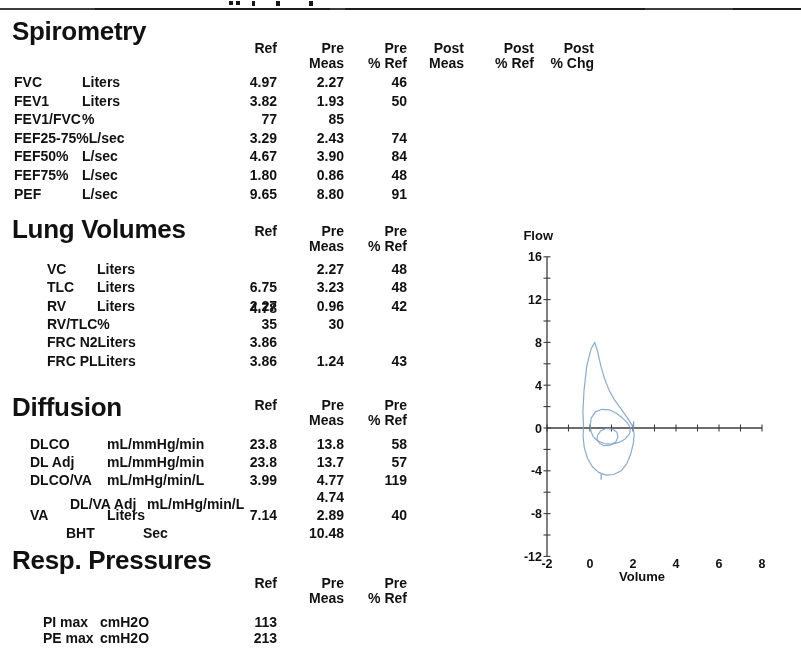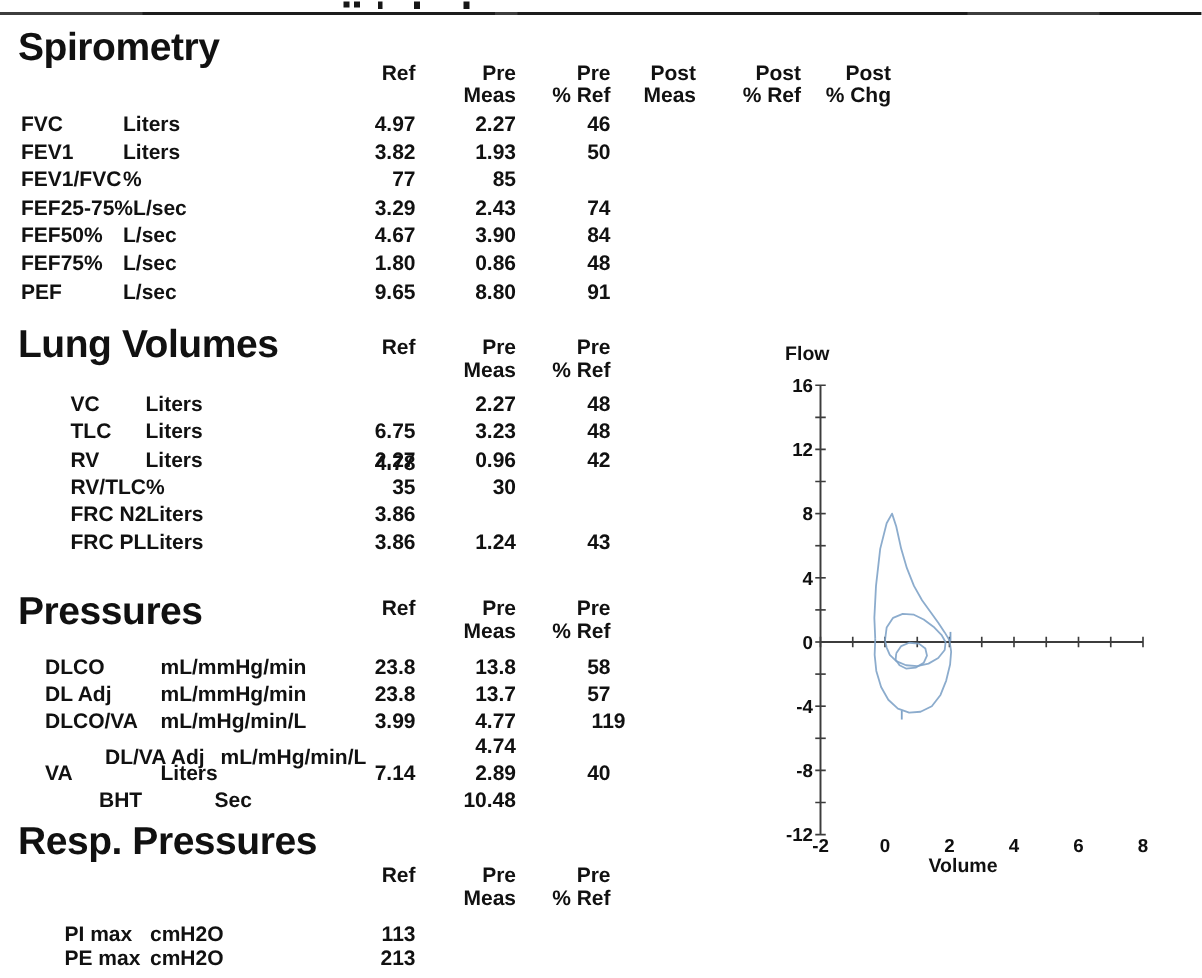--- a/index.html
+++ b/index.html
@@ -96,38 +96,38 @@
     <div class="abs cell num" style="left: 343px; top: 298.6px; width: 64px;">42</div>
     <div class="abs cell" style="left: 47px; top: 316.9px;"><span class="param" style="min-width: 50px;">RV/TLC</span><span>%</span></div>
     <div class="abs cell num" style="left: 213px; top: 316.9px; width: 64px;">35</div>
     <div class="abs cell num" style="left: 280px; top: 316.9px; width: 64px;">30</div>
     <div class="abs cell" style="left: 47px; top: 335.2px;"><span class="param" style="min-width: 50px;">FRC N2</span><span>Liters</span></div>
     <div class="abs cell num" style="left: 213px; top: 335.2px; width: 64px;">3.86</div>
     <div class="abs cell" style="left: 47px; top: 353.5px;"><span class="param" style="min-width: 50px;">FRC PL</span><span>Liters</span></div>
     <div class="abs cell num" style="left: 213px; top: 353.5px; width: 64px;">3.86</div>
     <div class="abs cell num" style="left: 280px; top: 353.5px; width: 64px;">1.24</div>
     <div class="abs cell num" style="left: 343px; top: 353.5px; width: 64px;">43</div>
-    <div class="abs section-title" style="left: 12px; top: 394px;">Pressures</div>
+    <div class="abs section-title" style="left: 12px; top: 394px;">Diffusion</div>
     <div class="abs cell num" style="left: 213px; top: 398px; width: 64px;">Ref</div>
     <div class="abs cell num" style="left: 280px; top: 398px; width: 64px;">Pre</div>
     <div class="abs cell num" style="left: 280px; top: 412.5px; width: 64px;">Meas</div>
     <div class="abs cell num" style="left: 343px; top: 398px; width: 64px;">Pre</div>
     <div class="abs cell num" style="left: 343px; top: 412.5px; width: 64px;">% Ref</div>
     <div class="abs cell" style="left: 30px; top: 437px;"><span class="param" style="min-width: 77px;">DLCO</span><span>mL/mmHg/min</span></div>
     <div class="abs cell num" style="left: 213px; top: 437px; width: 64px;">23.8</div>
     <div class="abs cell num" style="left: 280px; top: 437px; width: 64px;">13.8</div>
     <div class="abs cell num" style="left: 343px; top: 437px; width: 64px;">58</div>
     <div class="abs cell" style="left: 30px; top: 454.8px;"><span class="param" style="min-width: 77px;">DL Adj</span><span>mL/mmHg/min</span></div>
     <div class="abs cell num" style="left: 213px; top: 454.8px; width: 64px;">23.8</div>
     <div class="abs cell num" style="left: 280px; top: 454.8px; width: 64px;">13.7</div>
     <div class="abs cell num" style="left: 343px; top: 454.8px; width: 64px;">57</div>
     <div class="abs cell" style="left: 30px; top: 472.6px;"><span class="param" style="min-width: 77px;">DLCO/VA</span><span>mL/mHg/min/L</span></div>
     <div class="abs cell num" style="left: 213px; top: 472.6px; width: 64px;">3.99</div>
     <div class="abs cell num" style="left: 280px; top: 472.6px; width: 64px;">4.77</div>
-    <div class="abs cell num" style="left: 353px; top: 472.6px; width: 64px;">119</div>
+    <div class="abs cell num" style="left: 343px; top: 472.6px; width: 64px;">119</div>
     <div class="abs cell" style="left: 30px; top: 497px; padding-left: 40px;"><span class="param" style="min-width: 77px;">DL/VA Adj</span><span>mL/mHg/min/L</span></div>
     <div class="abs cell num" style="left: 280px; top: 490.4px; width: 64px;">4.74</div>
     <div class="abs cell" style="left: 30px; top: 508.2px;"><span class="param" style="min-width: 77px;">VA</span><span>Liters</span></div>
     <div class="abs cell num" style="left: 213px; top: 508.2px; width: 64px;">7.14</div>
     <div class="abs cell num" style="left: 280px; top: 508.2px; width: 64px;">2.89</div>
     <div class="abs cell num" style="left: 343px; top: 508.2px; width: 64px;">40</div>
     <div class="abs cell" style="left: 30px; top: 526px; padding-left: 36px;"><span class="param" style="min-width: 77px;">BHT</span><span>Sec</span></div>
     <div class="abs cell num" style="left: 280px; top: 526px; width: 64px;">10.48</div>
     <div class="abs section-title" style="left: 12px; top: 547px;">Resp. Pressures</div>
     <div class="abs cell num" style="left: 213px; top: 576px; width: 64px;">Ref</div>

